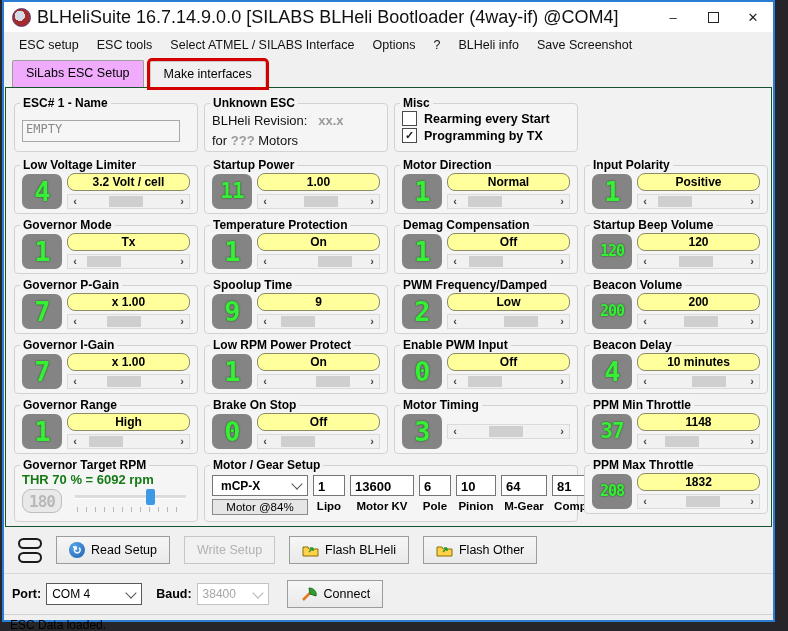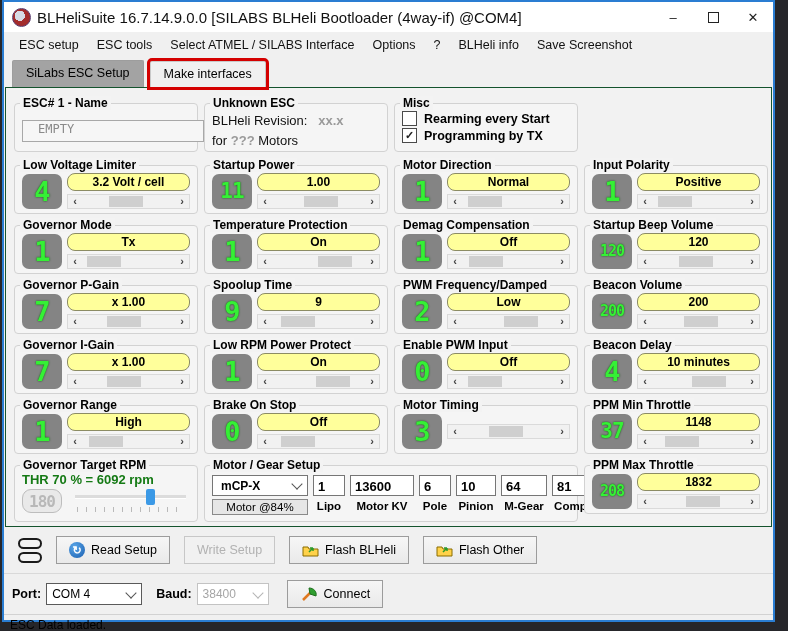--- a/index.html
+++ b/index.html
@@ -1,49 +1,49 @@
 <!DOCTYPE html>
 <html><head>
 <meta charset="utf-8">
 <style>
   html,body{margin:0;padding:0}
   body{width:788px;height:631px;background:#26262a;font-family:"Liberation Sans",sans-serif;position:relative;overflow:hidden}
   .window{position:absolute;left:2px;top:0;width:773px;height:622px;border:2px solid #2a7dd2;background:#f0f0f0;box-sizing:border-box;display:flex;flex-direction:column}
   
   .titlebar{height:30px;background:#ffffff;display:flex;align-items:center;padding-left:8px;flex:0 0 auto}
   .app-icon{width:17px;height:17px;border-radius:50%;background:radial-gradient(circle at 40% 40%,#d7dbe6 0 35%,#a32c2c 36% 100%);border:1px solid #5a3b6e;margin-right:6px}
-  .title-text{font-size:15px;color:#111;flex:1;white-space:nowrap;overflow:hidden}
+  .title-text{font-size:18px;color:#111;flex:1;white-space:nowrap;overflow:hidden}
   .win-btn{width:40px;height:30px;display:flex;align-items:center;justify-content:center;font-size:13px;color:#222}
   .win-btn.max span{display:block;width:9px;height:9px;border:1px solid #222}
   
   .menubar{height:26px;display:flex;align-items:center;padding-left:6px;background:#f0f0f0;flex:0 0 auto}
   .menu-item{font-size:12.5px;color:#111;padding:4px 9px;cursor:default}
   
   .tabstrip{height:29px;display:flex;align-items:flex-end;padding-left:8px;flex:0 0 auto;position:relative}
   .tab{font-size:12.5px;padding:5px 13px 6px;border:1px solid #9d9d9d;border-bottom:none;background:#f0f0f0;position:relative;border-radius:2px 2px 0 0}
-  .tab.active{background:#a3a3a3;z-index:2;padding-bottom:7px}
+  .tab.active{background:#f0abfc;z-index:2;padding-bottom:7px}
   .tab.hl{margin-left:6px;outline:3px solid #d40000;outline-offset:0px;border-color:#c9c9c9;background:#f0f0f0;z-index:1}
   .tabpage{border:1px solid #14532d;background:#f2f2f2;margin:0 1px;flex:0 0 auto;padding:8px 8px 4px;box-sizing:border-box}
   
   .ggrid{display:grid;grid-template-columns:184px 184px 184px 184px;column-gap:6px;row-gap:4px}
   .pgroup{position:relative;border:1px solid #d2d2d2;border-radius:4px;margin-top:7px;padding:8px 7px 5px;background:#f5f5f5;box-sizing:border-box;height:49px}
   .pgroup.tall{height:57px}
   .legend{position:absolute;top:-8px;left:5px;background:#f3f3f3;padding:0 3px;font-weight:bold;font-size:12px;color:#000;white-space:nowrap}
   .prow{display:flex;align-items:center;height:100%}
   .badge{width:40px;height:35px;background:#848484;border-radius:7px;color:#35f035;font-family:"DejaVu Sans Mono",monospace;font-weight:bold;display:flex;align-items:center;justify-content:center;text-shadow:0 0 2px #0a4d0a;margin-right:5px;flex:0 0 auto;letter-spacing:-1px}
   .badge.b1{font-size:27px}.badge.b2{font-size:21px}.badge.b3{font-size:15px}
   .badge.disabled{background:#e9e9e9;border:1px solid #bdbdbd;color:#b8b8b8;text-shadow:none;width:38px;height:22px;font-size:16px;border-radius:9px}
   .pright{flex:1;min-width:0}
   .value-pill{height:16px;background:#ffff9b;border:1px solid #8c8c64;border-radius:8px;font-size:12px;font-weight:bold;text-align:center;line-height:16px;margin-bottom:3px;color:#000}
   .sbar{position:relative;height:15px;background:#f1f1f1;border:1px solid #dadada;box-sizing:border-box}
   .sb-a{position:absolute;top:0;width:14px;height:13px;font-size:11px;color:#444;text-align:center;line-height:13px;font-weight:bold}
   .sb-a.l{left:0}.sb-a.r{right:0}
   .sb-thumb{position:absolute;top:1px;width:34px;height:11px;background:#cfcfcf}
   
-  .name-input{width:150px;height:18px;border:1px solid #a8a8a8;background:#f6f6f6;font-family:"DejaVu Sans Mono",monospace;font-size:12px;color:#8a8a8a;padding:1px 15px;margin-top:8px}
+  .name-input{width:150px;height:18px;border:1px solid #a8a8a8;background:#f6f6f6;font-family:"DejaVu Sans Mono",monospace;font-size:12px;color:#8a8a8a;padding:1px 3px;margin-top:8px}
   .info-line{font-size:13px;color:#111;line-height:17px}
   .dim{color:#9a9a9a;font-weight:bold}
   .chk-row{display:flex;align-items:center;margin:2px 0;font-size:12.5px;font-weight:bold;color:#000}
   .chk{width:13px;height:13px;border:1px solid #4a4a4a;background:#fff;margin-right:7px;display:flex;align-items:center;justify-content:center;font-size:11px;color:#222;flex:0 0 auto}
   
   .gt-read{font-size:13px;font-weight:bold;color:#157a15;margin:-2px 0 2px}
   .gt-row{display:flex;align-items:flex-start}
   .gt-slider{flex:1;position:relative;height:24px;margin-left:8px}
   .gt-track{position:absolute;left:0;right:4px;top:6px;height:3px;background:#dcdcdc;border-bottom:1px solid #fff}
   .gt-thumb{position:absolute;top:0;width:9px;height:16px;background:#3b99e6;border-radius:2px}

